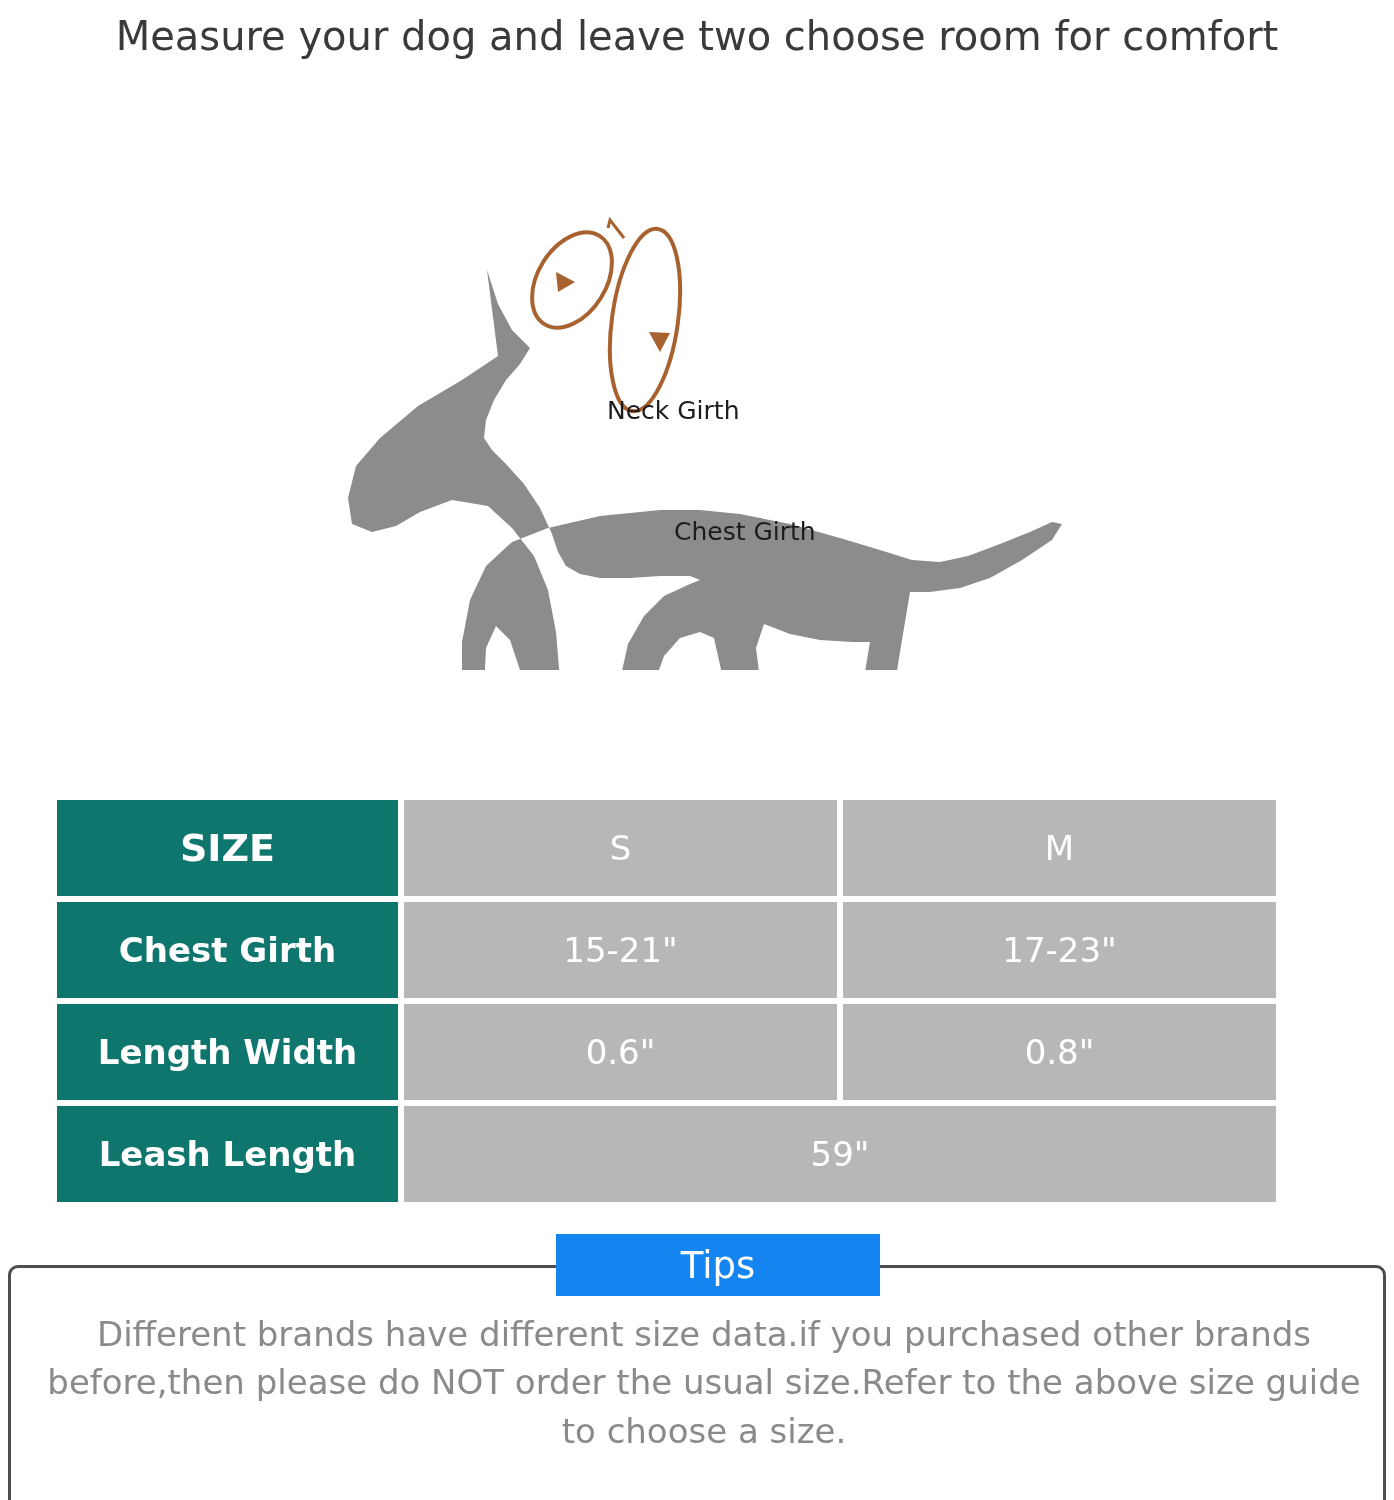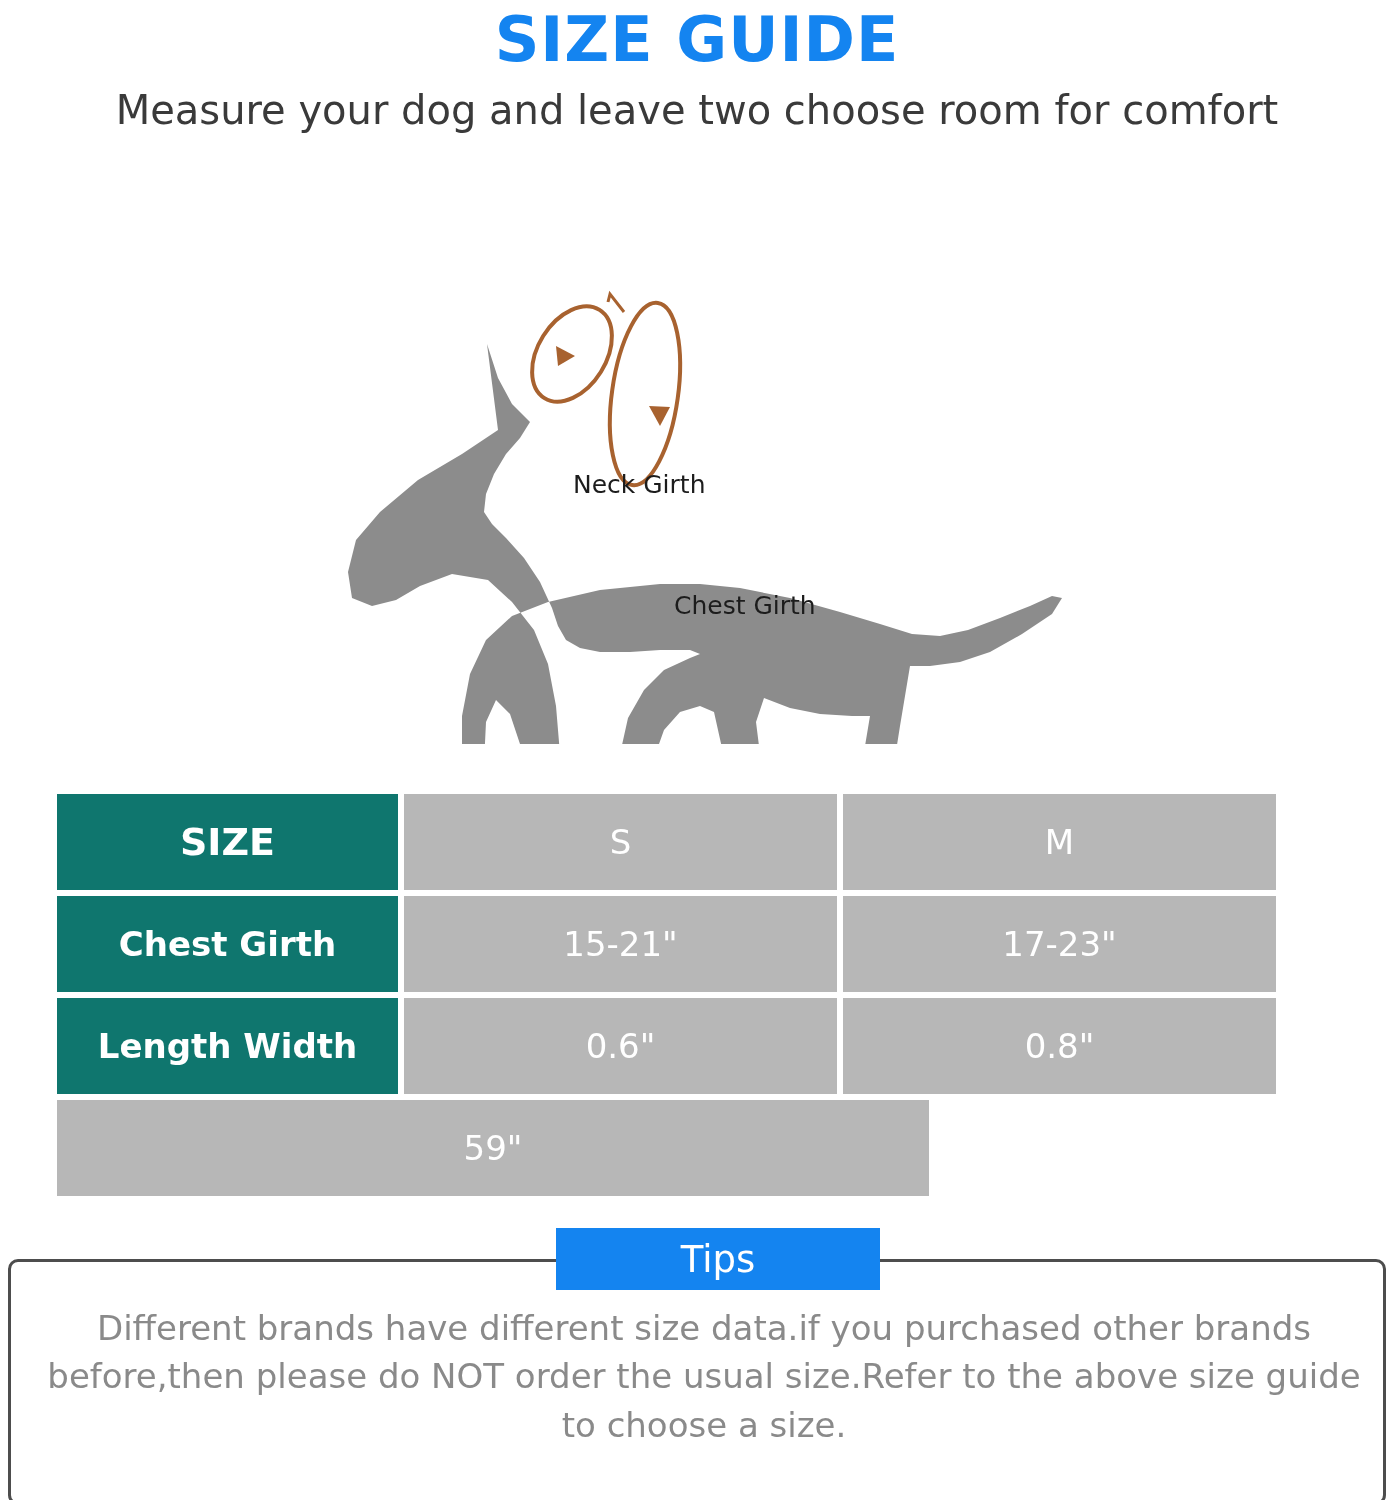--- a/index.html
+++ b/index.html
@@ -52,21 +52,21 @@
   .illustration svg {
     display: block;
   }
   .lbl {
     position: absolute;
     font-size: 25px;
     color: #1c1c1c;
     font-family: "DejaVu Sans", sans-serif;
     white-space: nowrap;
   }
-  .lbl-neck { left: 573px; top: 326px; text-align: right; }
+  .lbl-neck { left: 607px; top: 326px; text-align: right; }
   .lbl-chest { left: 674px; top: 447px; }
 
   
   .table {
     position: absolute;
     left: 57px;
     top: 788px;
     width: 1280px;
   }
   .row {
@@ -152,21 +152,20 @@
     line-height: 1.42;
     font-family: "DejaVu Sans", sans-serif;
     text-align: center;
   }
 </style>
 </head>
 <body>
 
 <div class="page">
 
-  <h1 class="title">SIZE GUIDE</h1>
   <div class="subtitle">Measure your dog and leave two choose room for comfort</div>
 
   <div class="illustration">
     <svg width="1394" height="600" viewBox="0 0 1394 600" xmlns="http://www.w3.org/2000/svg">
 
       <path fill="#8c8c8c" d="
         M 487 10
         L 498 96
         L 462 120
         L 418 146
@@ -344,20 +343,21 @@
       <div class="cell val">17-23"</div>
     </div>
 
     <div class="row">
       <div class="cell head small">Length Width</div>
       <div class="cell val first">0.6"</div>
       <div class="cell val">0.8"</div>
     </div>
 
     <div class="row">
+      <div class="cell head small">Leash Length</div>
       <div class="cell val wide">59"</div>
     </div>
 
   </div>
 
   <div class="tips-wrap">
     <div class="tips-box"></div>
     <div class="tips-box-mask"></div>
     <div class="tips-badge">Tips</div>
     <div class="tips-text">Different brands have different size data.if you purchased other brands before,then please do NOT order the usual size.Refer to the above size guide to choose a size.</div>

